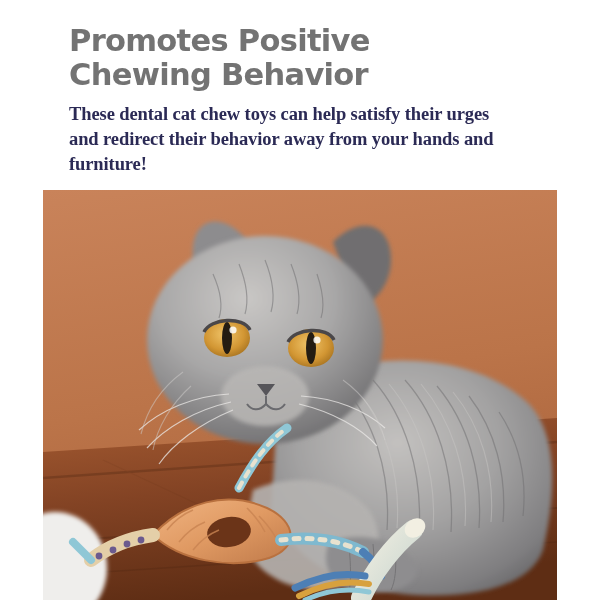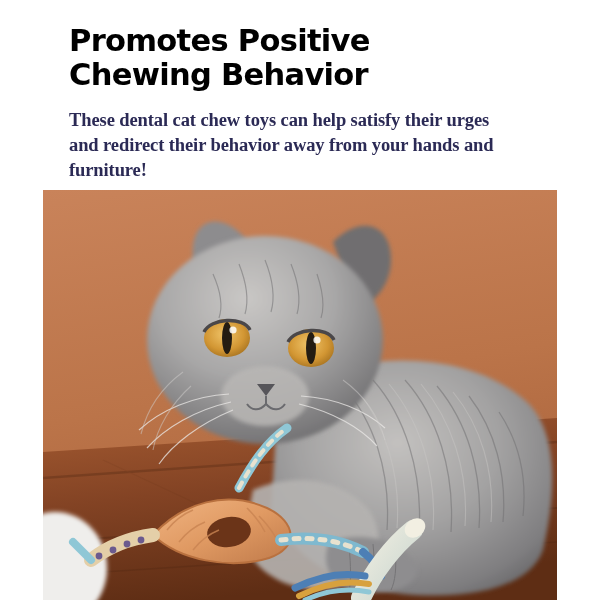--- a/index.html
+++ b/index.html
@@ -25,26 +25,26 @@
     top: 24px;
     width: 450px;
   }
 
   .headline {
     font-family: "DejaVu Sans", sans-serif;
     font-weight: 700;
     font-size: 30.5px;
     line-height: 1.12;
     letter-spacing: -0.7px;
-    color: #000000;
+    color: #737373;
     white-space: pre-line;
   }
 
   .subcopy {
-    margin-top: 16px;
+    margin-top: 10px;
     font-family: "Liberation Serif", serif;
     font-weight: 700;
     font-size: 18.5px;
     line-height: 1.33;
     letter-spacing: -0.1px;
     color: #2b2a55;
     width: 438px;
   }
 
   

